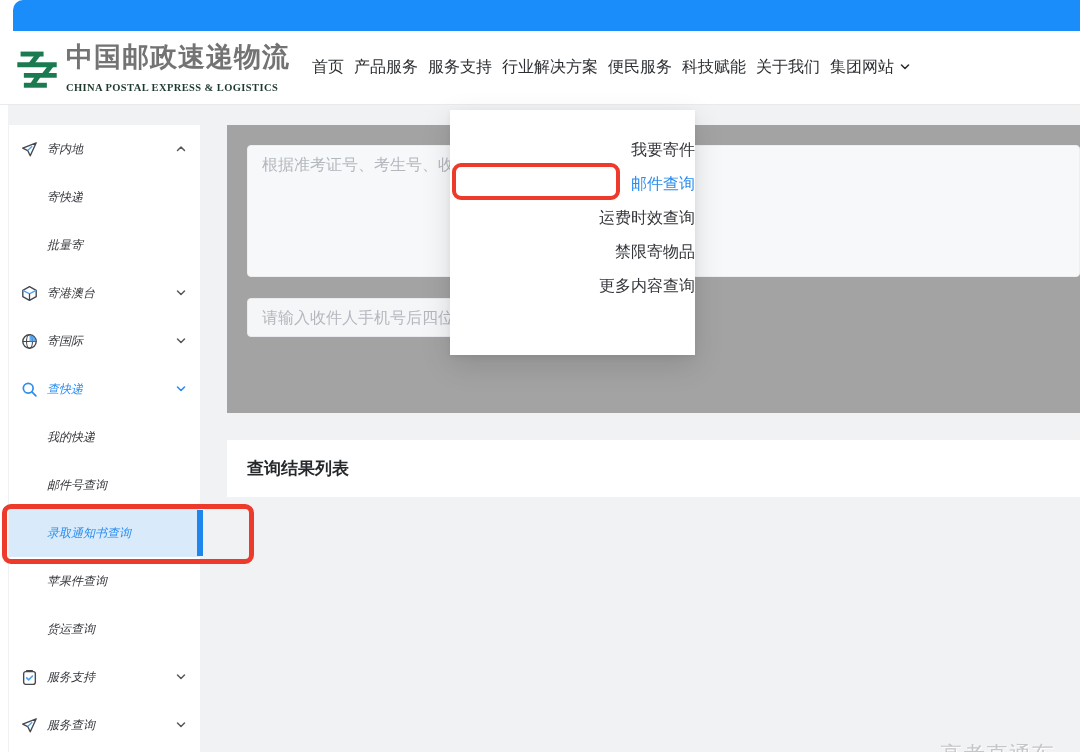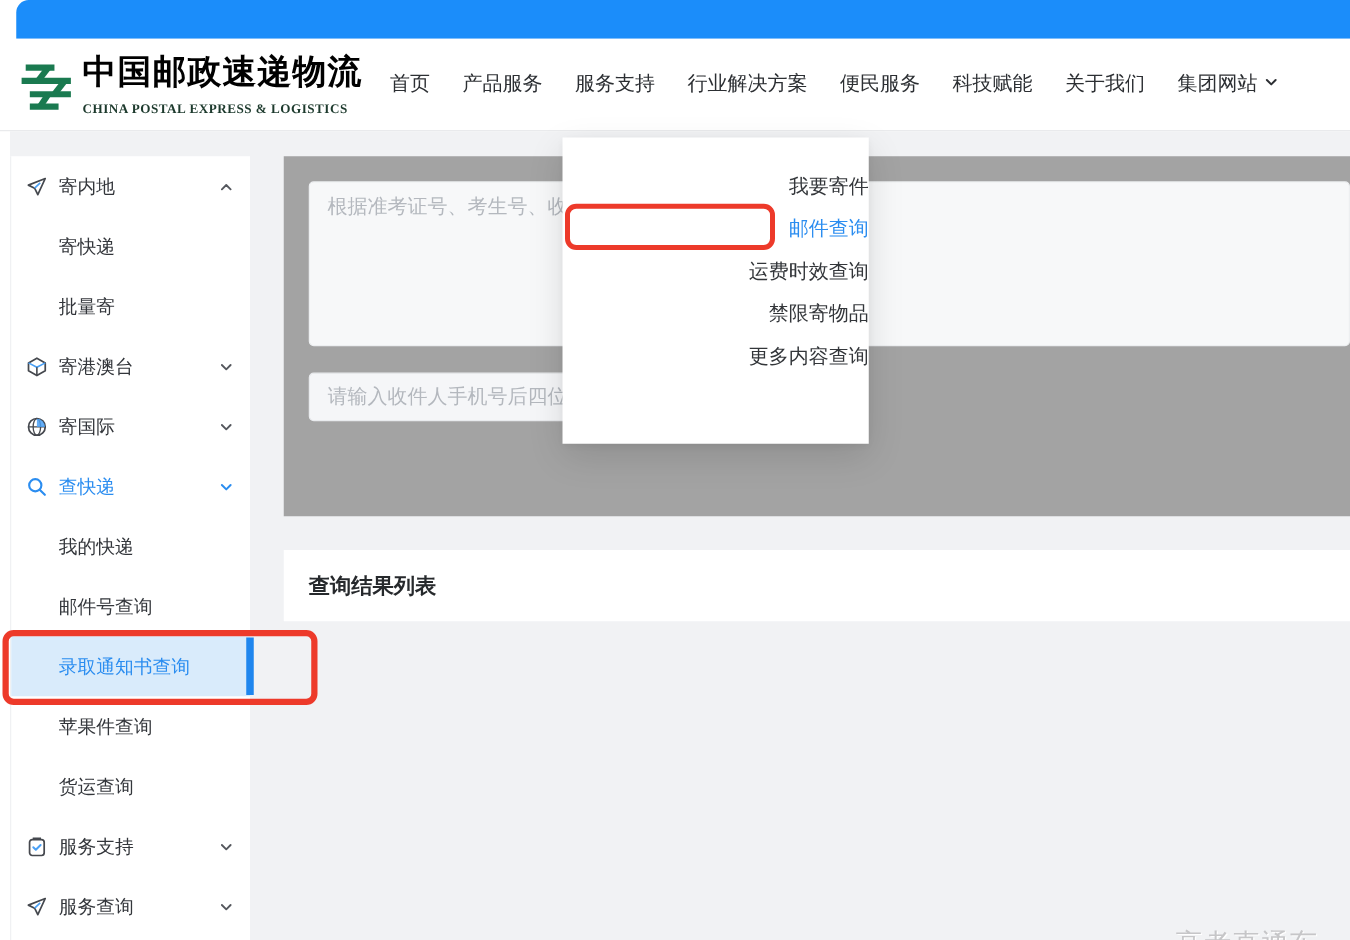--- a/index.html
+++ b/index.html
@@ -10,36 +10,36 @@
   
   .topbar { position:absolute; left:13px; top:0; right:0; height:31px;
             background:#1b8dfa; border-top-left-radius:10px; }
 
   
   .header { position:absolute; left:0; top:31px; right:0; height:74px;
             background:#fff; border-bottom:1px solid #e9eaec; }
   .logo { position:absolute; left:14px; top:11px; display:flex; align-items:center; }
   .logo-mark { width:46px; height:48px; margin-right:6px; }
   .logo-title { font-family:"Liberation Serif","DejaVu Serif",serif; font-weight:bold;
-                font-size:27px; color:#000000; letter-spacing:1px; line-height:30px; }
+                font-size:27px; color:#737373; letter-spacing:1px; line-height:30px; }
   .logo-sub { font-family:"Liberation Serif","DejaVu Serif",serif; font-weight:bold;
               font-size:10.5px; color:#1d3a2d; letter-spacing:0.4px; margin-top:10px; }
   .nav { position:absolute; left:312px; top:0; height:100%; display:flex;
-         align-items:center; gap:26px; }
+         align-items:center; gap:10px; }
   .nav-item { font-size:16px; color:#2c2f33; white-space:nowrap; cursor:pointer;
               display:flex; align-items:center; gap:5px; }
 
   
   .content-bg { position:absolute; left:8px; top:105px; right:0; bottom:0; background:#f1f2f4; }
 
   
   .sidebar { position:absolute; left:8px; top:125px; width:192px; bottom:0;
              background:#fff; border-left:1px solid #f0f1f3; }
   .s-row { position:relative; height:48px; display:flex; align-items:center;
-           padding-left:12px; font-size:15px; color:#33363b; cursor:pointer; }
+           padding-left:12px; font-size:12px; color:#33363b; cursor:pointer;font-style:italic; }
   .s-row .s-icon { width:17px; height:17px; margin-right:9px; display:flex;
                    align-items:center; justify-content:center; flex:0 0 17px; }
   .s-row.lvl2 { padding-left:38px; }
   .s-row .chev { position:absolute; right:13px; top:50%; margin-top:-6px; width:12px; height:12px; }
   .s-row.blue { color:#2b8df0; }
   .s-row.active { background:#d9ebfb; color:#2b8df0; }
   .active-bar { position:absolute; right:-3px; top:1px; bottom:1px; width:6px; background:#1f86ee; }
 
   
   .card { position:absolute; left:227px; top:125px; right:0; height:288px; background:#a3a3a3; }

